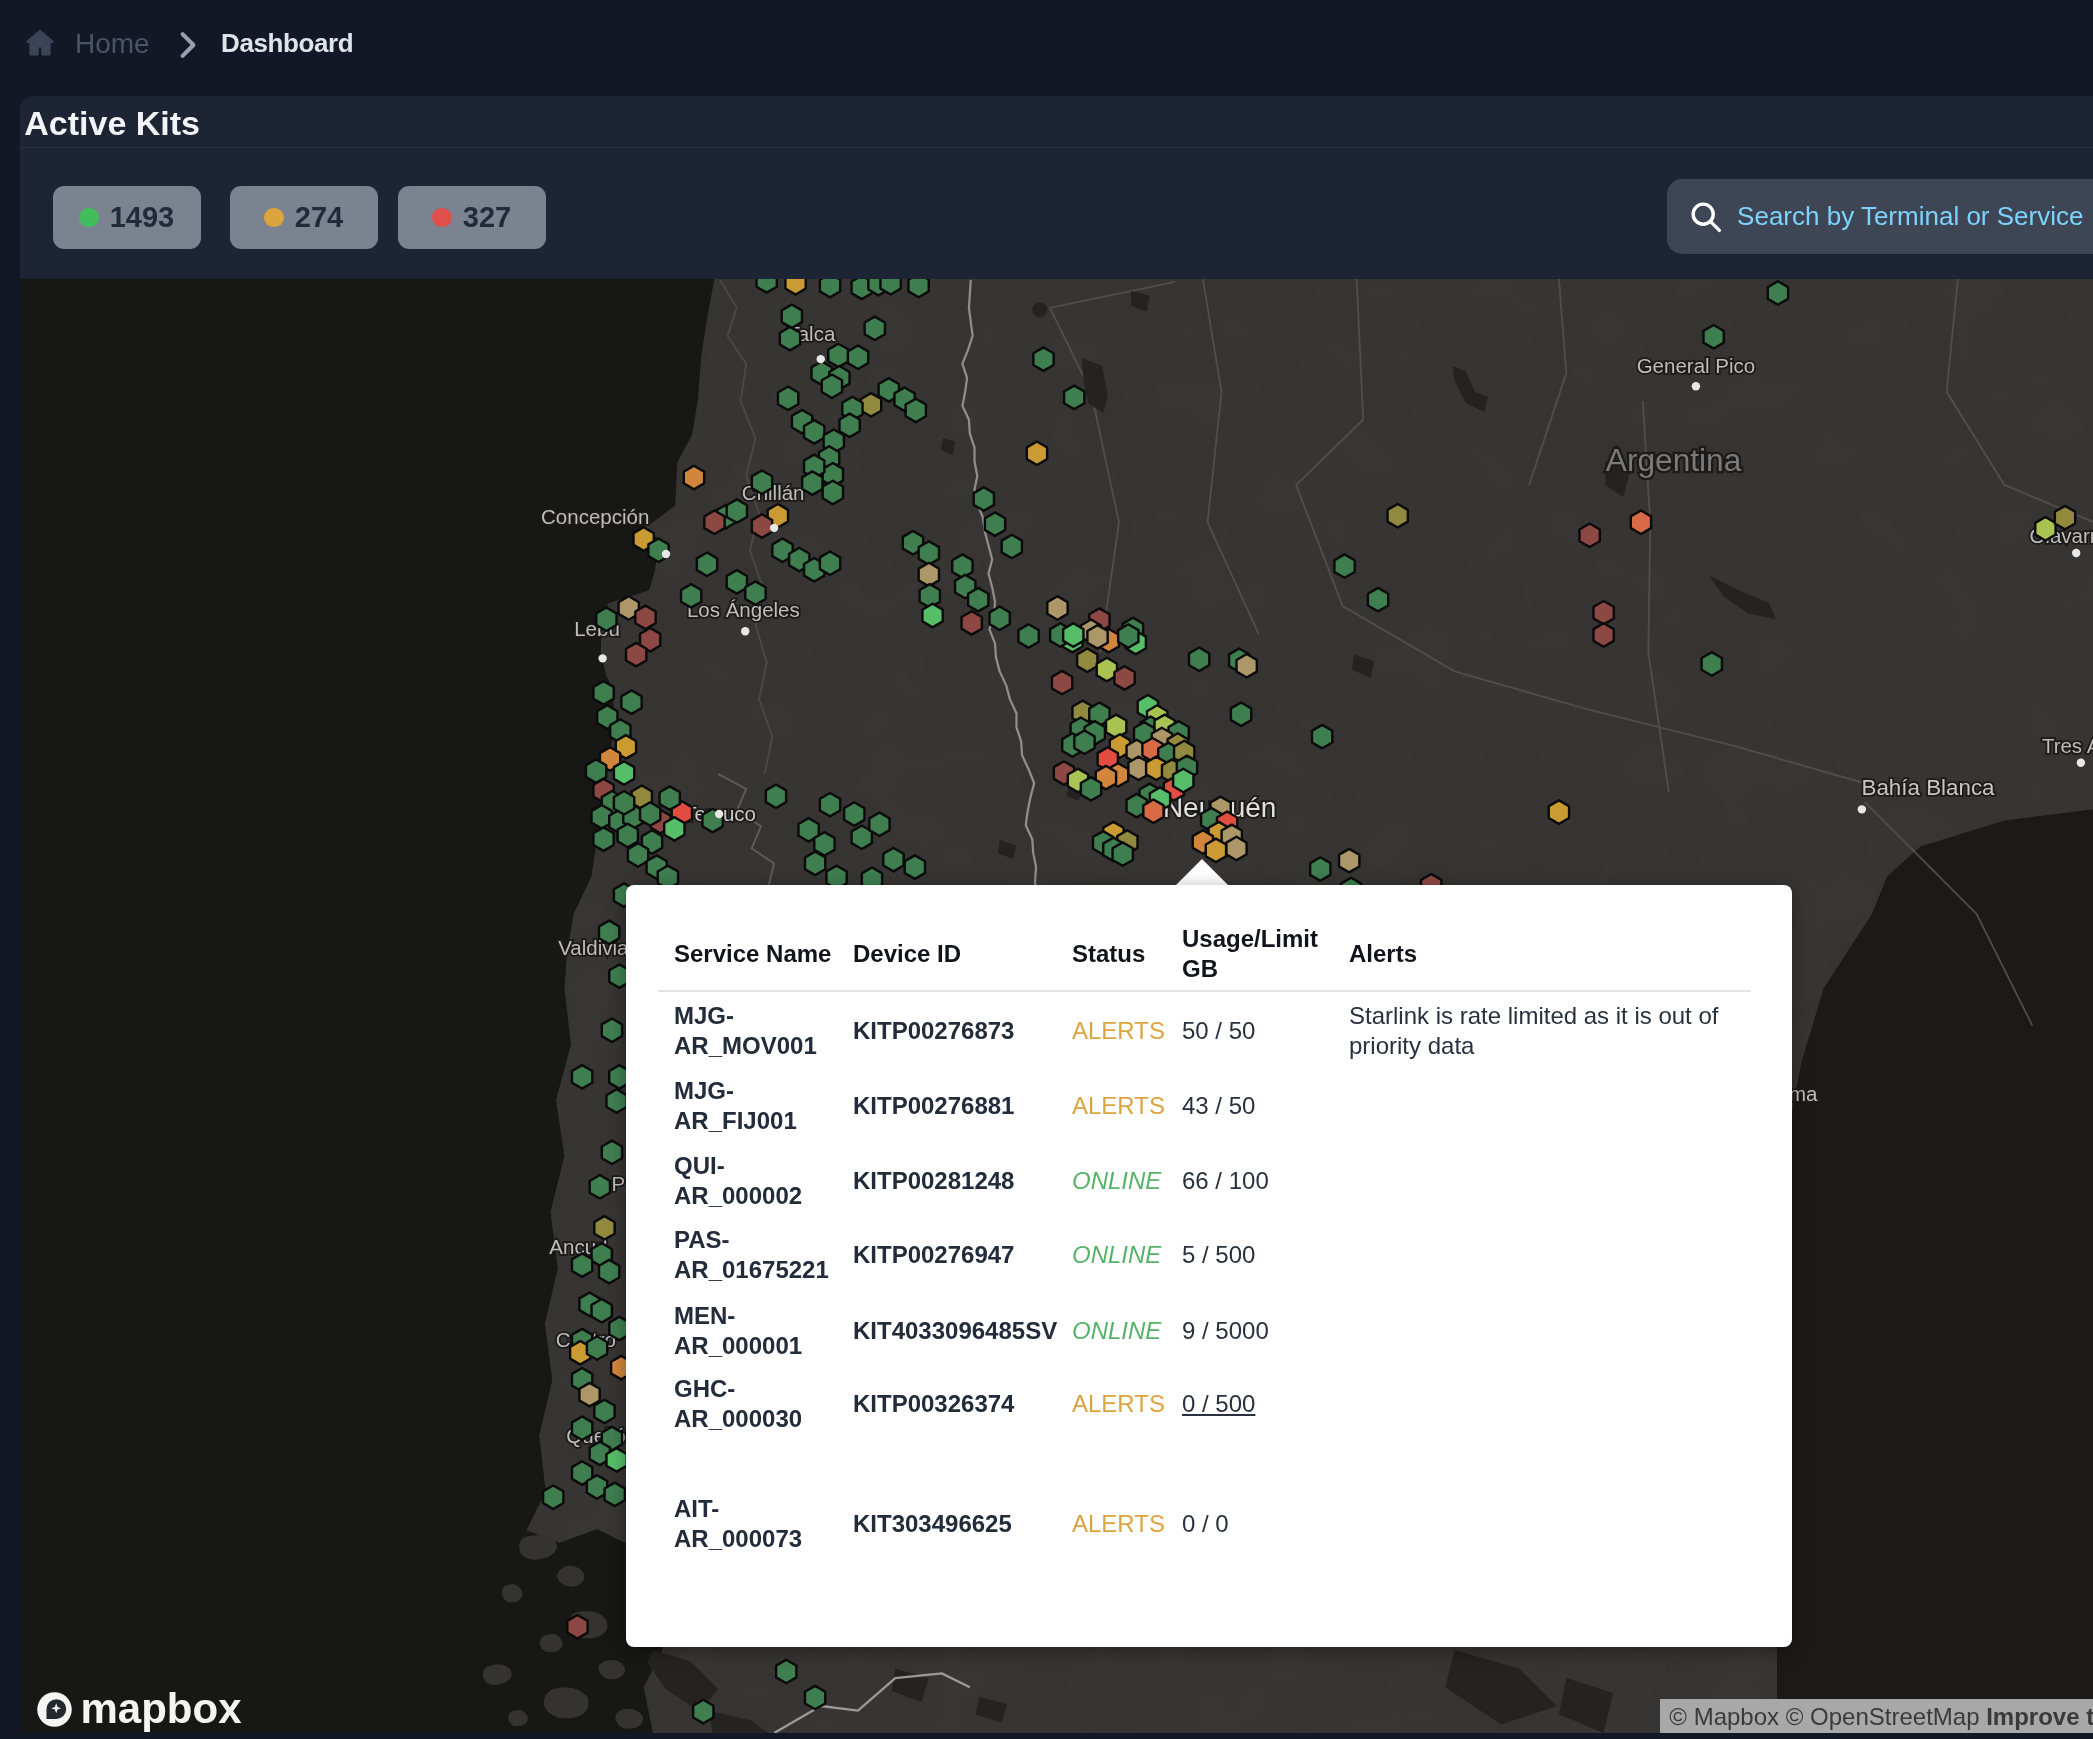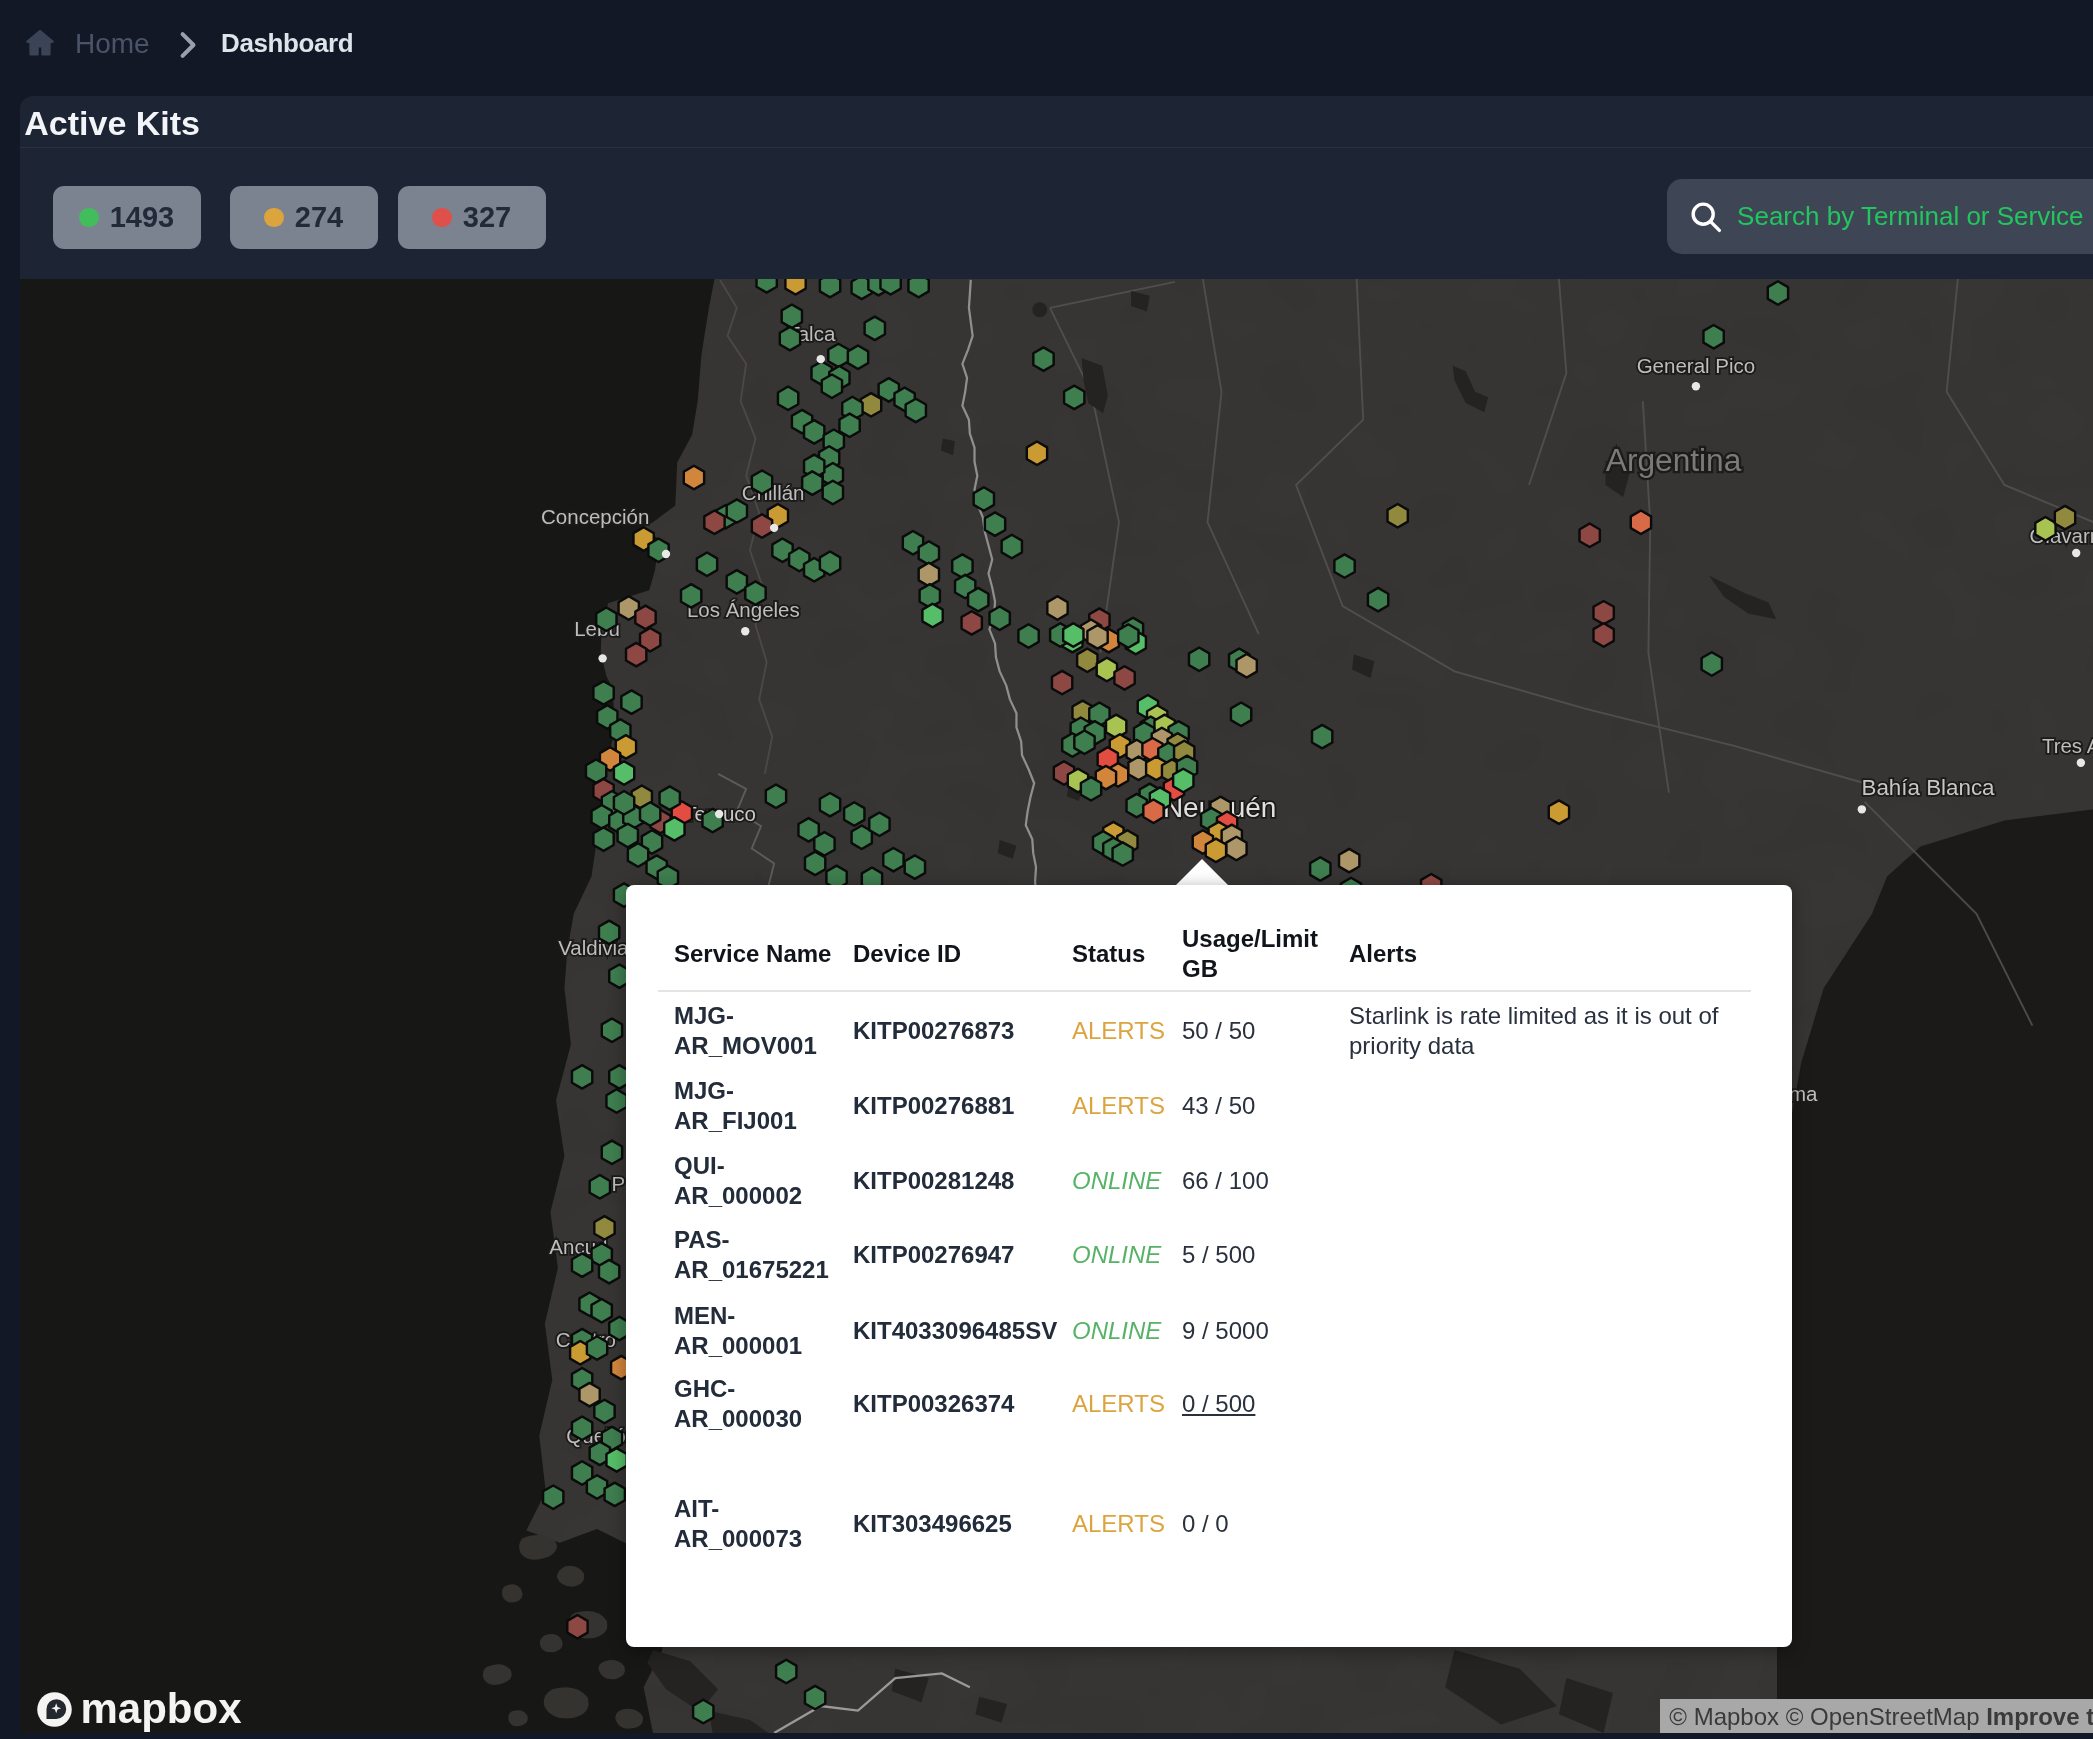--- a/index.html
+++ b/index.html
@@ -4,21 +4,21 @@
 * { margin:0; padding:0; box-sizing:border-box; }
 html,body { width:2094px; height:1740px; background:#121826; font-family:"Liberation Sans", sans-serif; overflow:hidden; }
 #topbar { position:absolute; left:0; top:0; width:2094px; height:96px; background:#121826; }
 .crumb { position:absolute; top:28px; font-size:28px; }
 #panel { position:absolute; left:19.6px; top:96px; width:2074px; height:1637px; background:#1d2433; border-radius:13px 0 0 0; }
 #ptitle { position:absolute; left:4.7px; top:8.4px; font-size:34px; font-weight:bold; color:#f2f4f7; }
 #pline { position:absolute; left:0; top:51px; width:2074px; height:0.9px; background:#2a3142; }
 .pill { position:absolute; top:90px; width:148px; height:63px; background:#7b8391; border-radius:11.2px; display:flex; align-items:center; justify-content:center; gap:11.2px; font-size:29px; font-weight:bold; color:#222a3a; }
 .dot { width:19.6px; height:19.6px; border-radius:50%; }
 #search { position:absolute; left:1647px; top:83px; width:446px; height:75px; background:#3e4656; border-radius:15px; display:flex; align-items:center; }
-#search span { color:#22c55e; font-size:26px; margin-left:13px; white-space:nowrap; }
+#search span { color:#7dd3fc; font-size:26px; margin-left:13px; white-space:nowrap; }
 #map { position:absolute; left:19.6px; top:279px; width:2074px; height:1454px; }
 #popup { position:absolute; left:626px; top:885px; width:1166px; height:762px; background:#ffffff; border-radius:8px; box-shadow:0 3.7px 17px rgba(0,0,0,.35); }
 #caret { position:absolute; left:1176px; top:859px; width:0; height:0; border-left:26px solid transparent; border-right:26px solid transparent; border-bottom:26px solid #ffffff; }
 .cell { position:absolute; transform:translateY(-50%); font-size:24px; line-height:30px; color:#29313f; white-space:pre; }
 .hdr { font-weight:bold; color:#11151b; }
 .sn { font-weight:bold; color:#232c3a; }
 .alerts { color:#dca43f; }
 .online { color:#56b266;font-style:italic; }
 #sep { position:absolute; left:32px; top:105px; width:1093px; height:1.9px; background:#e4e4e4; }
 #mblogo { position:absolute; left:36px; top:1685px; display:flex; align-items:center; }

